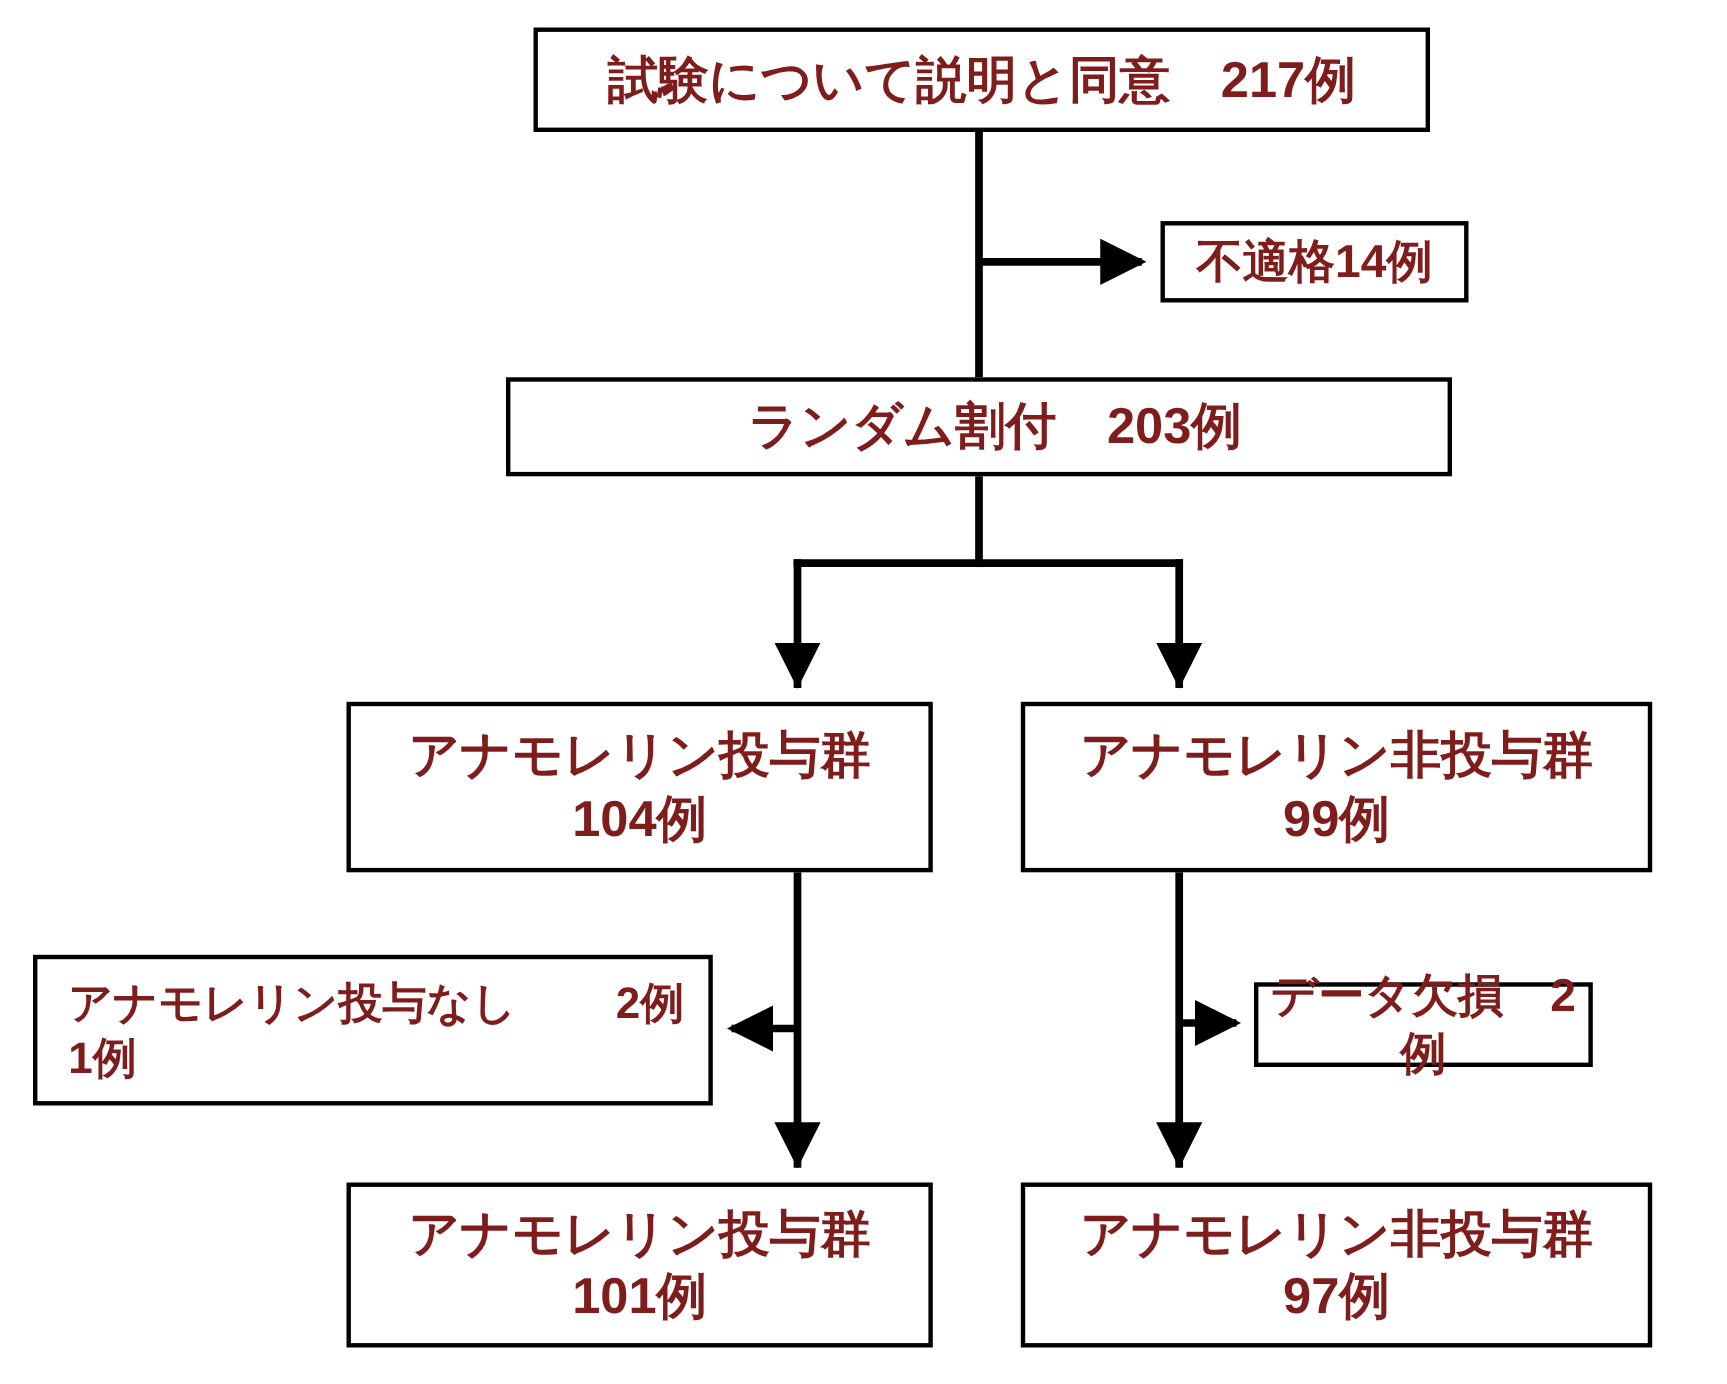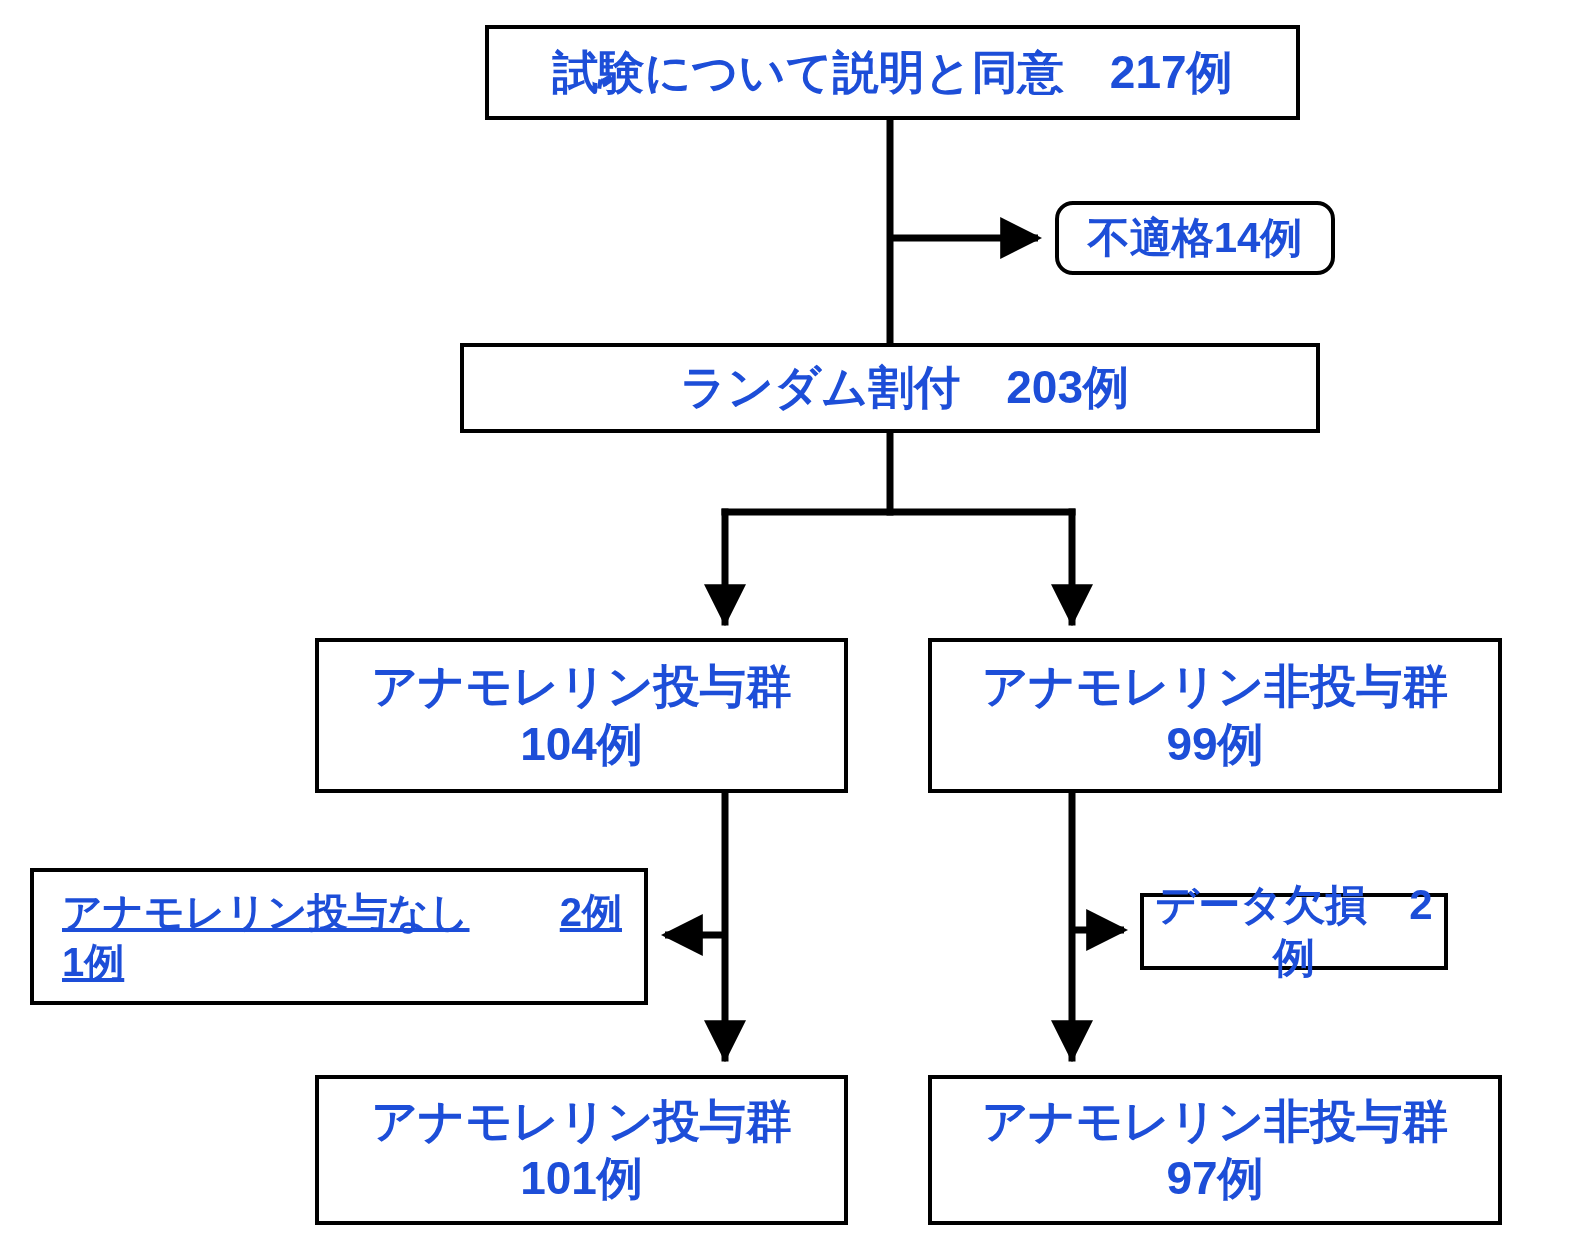--- a/index.html
+++ b/index.html
@@ -6,21 +6,21 @@
     margin: 0;
     padding: 0;
     background: #ffffff;
   }
   .canvas {
     position: relative;
     width: 1570px;
     height: 1258px;
     background: #ffffff;
     font-family: "Liberation Sans", "DejaVu Sans", sans-serif;
-    color: #1d4ed8;
+    color: #7f1d1d;
   }
   .lines-layer {
     position: absolute;
     left: 0;
     top: 0;
     width: 1570px;
     height: 1258px;
   }
   .box {
     position: absolute;
@@ -80,39 +80,39 @@
 
     <line x1="1072" y1="792" x2="1072" y2="1058" stroke="#000" stroke-width="7" stroke-linecap="square" marker-end="url(#arrow)"></line>
 
     <line x1="1072" y1="930" x2="1124" y2="930" stroke="#000" stroke-width="7" marker-end="url(#arrow)"></line>
   </svg>
 
   <div class="box big" style="left:485px; top:25px; width:815px; height:95px;">
     <span>試験について説明と同意　217例</span>
   </div>
 
-  <div class="box med" style="left:1055px; top:201px; width:280px; height:74px;border-radius:18px;">
+  <div class="box med" style="left:1055px; top:201px; width:280px; height:74px;">
     <span>不適格14例</span>
   </div>
 
   <div class="box big" style="left:460px; top:343px; width:860px; height:90px;padding-left:29px;">
     <span>ランダム割付　203例</span>
   </div>
 
   <div class="box big twoline" style="left:315px; top:638px; width:533px; height:155px;">
     <span>アナモレリン投与群</span>
     <span>104例</span>
   </div>
 
   <div class="box big twoline" style="left:928px; top:638px; width:574px; height:155px;">
     <span>アナモレリン非投与群</span>
     <span>99例</span>
   </div>
 
-  <div class="box exclusion" style="left:30px; top:868px; width:618px; height:137px;text-decoration:underline;">
+  <div class="box exclusion" style="left:30px; top:868px; width:618px; height:137px;">
     <div class="row">
       <span>アナモレリン投与なし</span>
       <span>2例</span>
     </div>
     <div class="row">
       <span>1例</span>
     </div>
   </div>
 
   <div class="box med" style="left:1140px; top:893px; width:308px; height:77px;">

